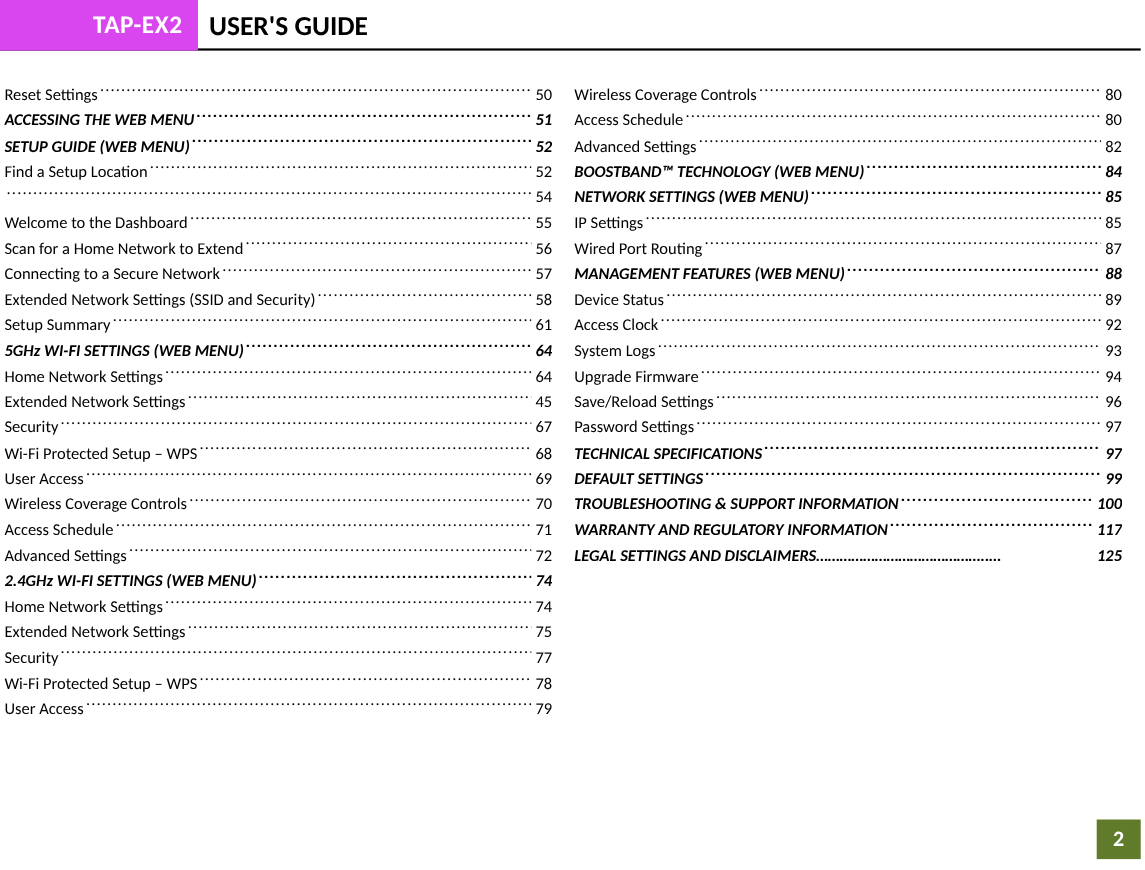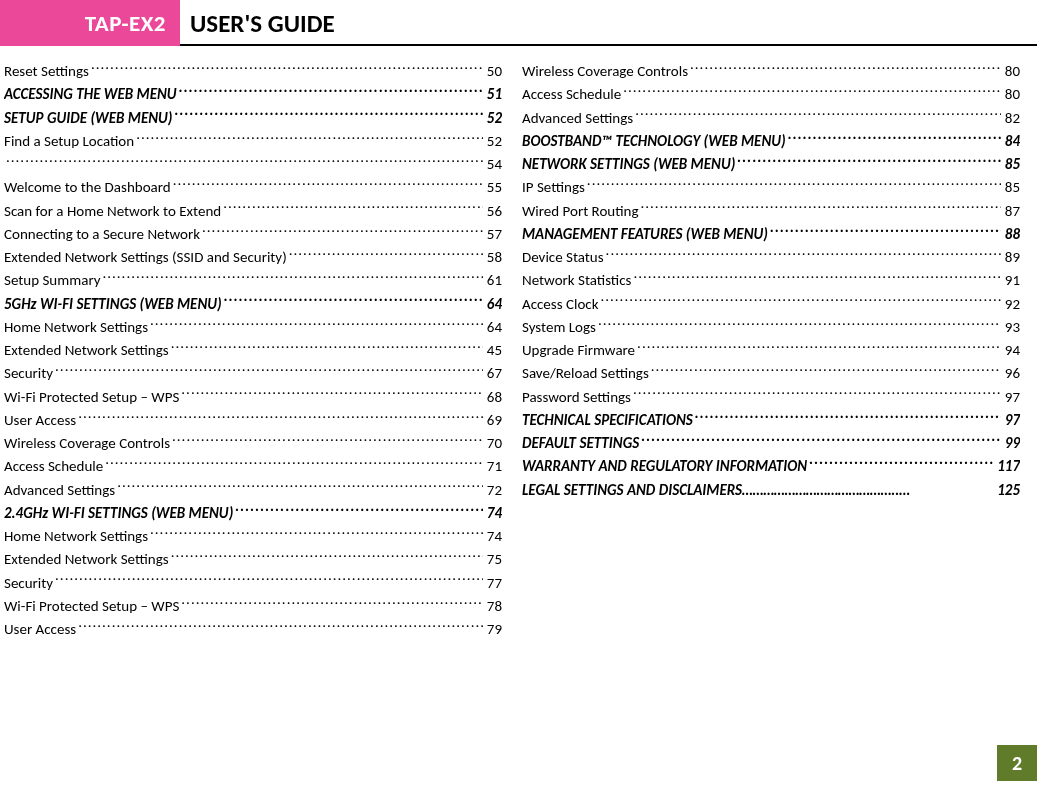--- a/index.html
+++ b/index.html
@@ -1,21 +1,21 @@
 <!DOCTYPE html>
 <html><head>
 <meta charset="utf-8">
 <style>
   * { box-sizing: border-box; margin: 0; padding: 0; }
   html, body { width: 1041px; height: 791px; font-family: Calibri, "Segoe UI", Arial, sans-serif; background: #fff; color: #000; }
   .page { position: relative; width: 1041px; height: 791px; }
   .header { position: relative; height: 46px; border-bottom: 2px solid #000; margin: 0 4px 0 0; }
-  .tab { position: absolute; left: 0; top: 0; height: 46px; width: 180px; background: #ec4899; color: #fff; font-weight: bold; font-size: 23px; display: flex; align-items: center; justify-content: flex-end; padding-right: 14px; letter-spacing: .5px; }
+  .tab { position: absolute; left: 0; top: 0; height: 46px; width: 180px; background: #d946ef; color: #fff; font-weight: bold; font-size: 23px; display: flex; align-items: center; justify-content: flex-end; padding-right: 14px; letter-spacing: .5px; }
   .title { position: absolute; left: 190px; top: 0; height: 46px; display: flex; align-items: center; font-weight: bold; font-size: 25px; }
-  .content { padding: 14px 4px 0 4px; display: flex; gap: 20px; }
+  .content { padding: 30px 4px 0 4px; display: flex; gap: 20px; }
   .col { width: 498px; }
   .toc-line { display: flex; align-items: baseline; font-size: 15px; line-height: 1.55; white-space: nowrap; overflow: hidden; }
   .toc-line .label { flex: 0 0 auto; }
   .toc-line .dots { flex: 1 1 auto; overflow: hidden; position: relative; height: 1em; }
   .toc-line .dots::after { content: "................................................................................................................................................................................................"; position: absolute; left: 2px; bottom: 0; letter-spacing: 1px; font-size: 15px; color: #000; }
   .toc-line .pg { flex: 0 0 auto; padding-left: 4px; }
   .toc-line.bold { font-weight: bold; font-style: italic; }
   .footer { position: absolute; right: 4px; bottom: 10px; width: 40px; height: 36px; background: #607c2a; color: #fff; display: flex; align-items: center; justify-content: center; font-size: 20px; font-weight: bold; }
 </style>
 </head>
@@ -193,25 +193,20 @@
           <span class="label">MANAGEMENT FEATURES (WEB MENU) </span>
           <span class="dots"></span>
           <span class="pg">88</span>
         </div>
         <div class="toc-line">
           <span class="label">Device Status </span>
           <span class="dots"></span>
           <span class="pg">89</span>
         </div>
         <div class="toc-line">
-          <span class="label">Network Statistics </span>
-          <span class="dots"></span>
-          <span class="pg">91</span>
-        </div>
-        <div class="toc-line">
           <span class="label">Access Clock </span>
           <span class="dots"></span>
           <span class="pg">92</span>
         </div>
         <div class="toc-line">
           <span class="label">System Logs </span>
           <span class="dots"></span>
           <span class="pg">93</span>
         </div>
         <div class="toc-line">
@@ -231,20 +226,25 @@
         </div>
         <div class="toc-line bold">
           <span class="label">TECHNICAL SPECIFICATIONS </span>
           <span class="dots"></span>
           <span class="pg">97</span>
         </div>
         <div class="toc-line bold">
           <span class="label">DEFAULT SETTINGS </span>
           <span class="dots"></span>
           <span class="pg">99</span>
+        </div>
+        <div class="toc-line bold">
+          <span class="label">TROUBLESHOOTING &amp; SUPPORT INFORMATION </span>
+          <span class="dots"></span>
+          <span class="pg">100</span>
         </div>
         <div class="toc-line bold">
           <span class="label">WARRANTY AND REGULATORY INFORMATION </span>
           <span class="dots"></span>
           <span class="pg">117</span>
         </div>
         <div class="toc-line bold">
           <span class="label">LEGAL SETTINGS AND DISCLAIMERS </span>
           <span class="" style="flex: 1 1 auto; overflow: hidden; white-space: nowrap;"> ……………………………………..… </span>
           <span class="pg">125</span>

